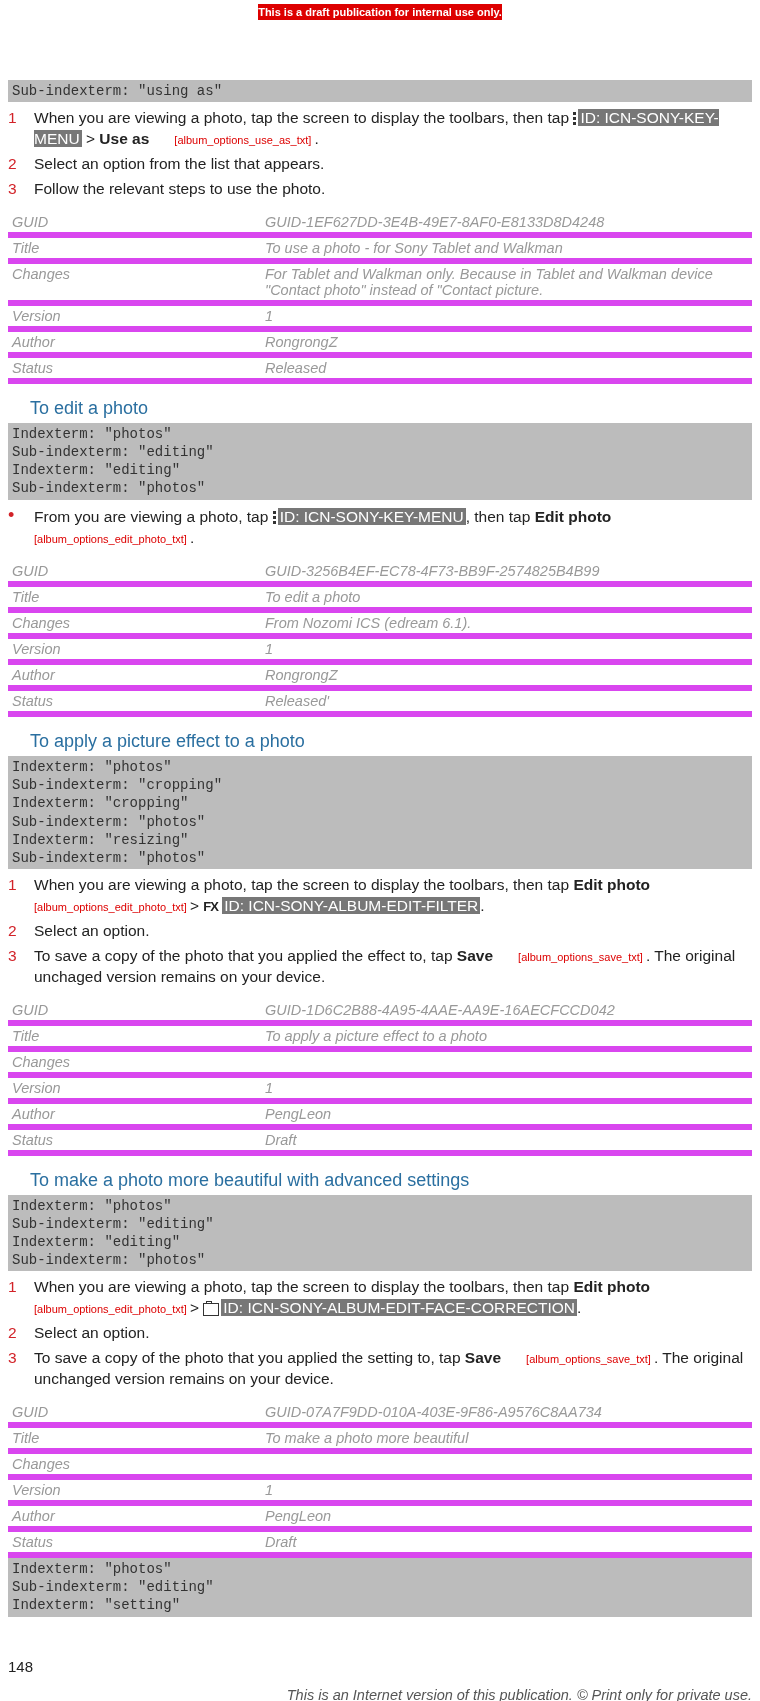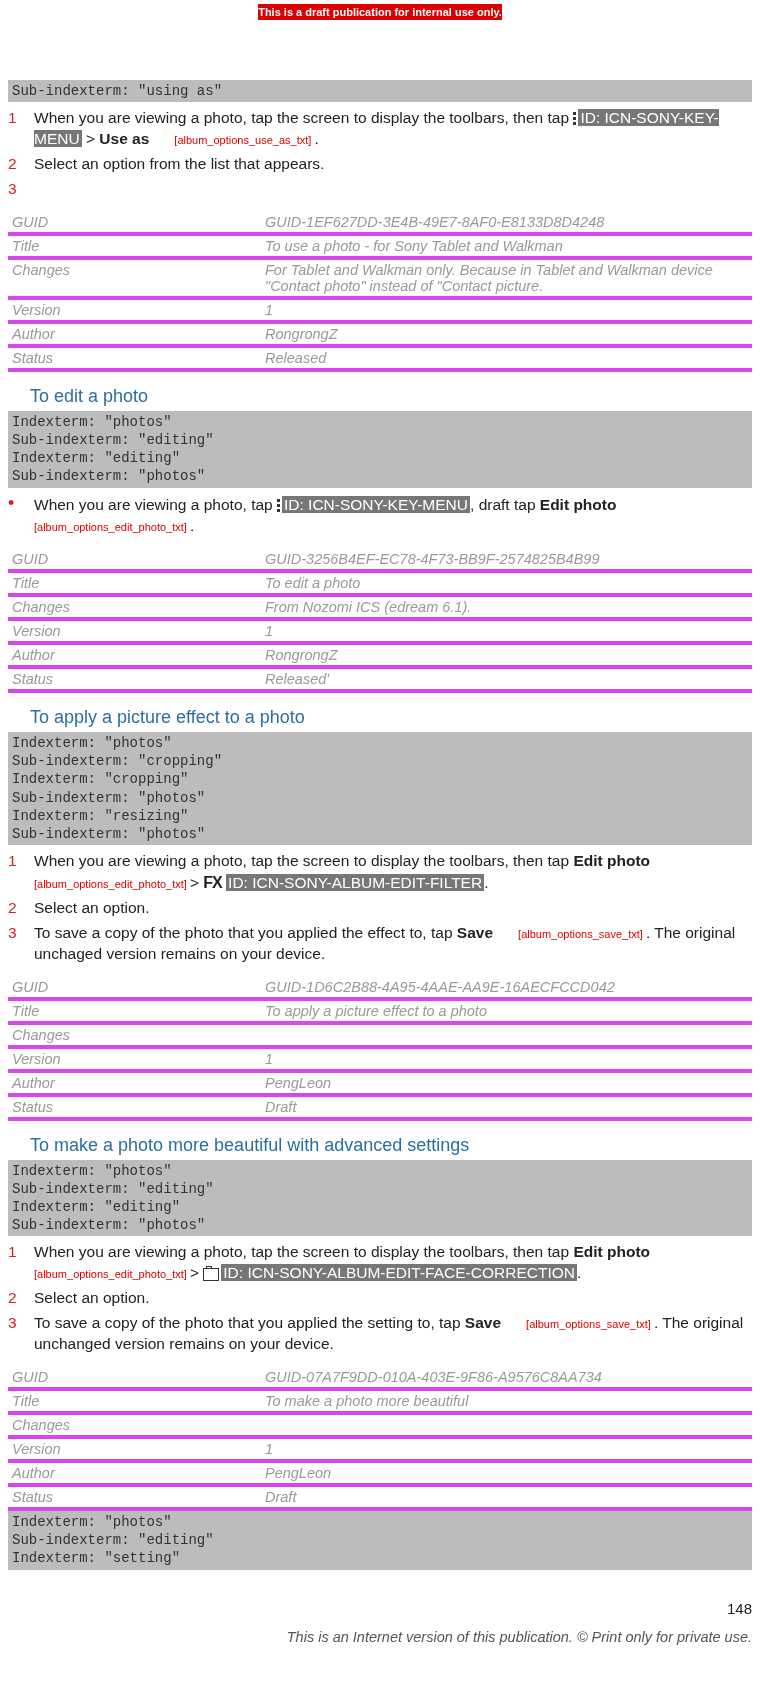--- a/index.html
+++ b/index.html
@@ -89,43 +89,43 @@
   .bold { font-weight: bold; }
   .meta-table {
     width: 100%;
     border-collapse: collapse;
     color: #999;
     font-style: italic;
     font-size: 14.5px;
     margin-top: 10px;
   }
   .meta-table td {
-    border-bottom: 4px solid #d946ef;
+    border-bottom: 6px solid #d946ef;
     padding: 2px 4px;
     vertical-align: top;
     font-style: italic;
   }
   .meta-table td:first-child {
     width: 245px;
   }
   .page-number {
-    text-align: right;
-    padding-top: 30px;
+    text-align: left;
+    padding-top: 41px;
     font-size: 15px;
   }
   .footer {
     text-align: right;
     color: #555;
     font-size: 14.5px;
     padding: 12px 0 6px 0;
     font-style: italic;
   }
   .fx-icon {
     font-weight: bold;
-    font-size: 16px;
+    font-size: 13px;
     letter-spacing: -1px;
   }
   .face-icon {
     display:inline-block;
     width:14px; height:11px;
     border:1px solid #333;
     position:relative;
     vertical-align:middle;
     margin-right:2px;
   }
@@ -170,20 +170,21 @@
       <span>
         <span>When you are viewing a photo, tap the screen to display the toolbars, then tap </span><span class="menu-icon"></span><span class="id-highlight">ID: ICN-SONY-KEY-MENU</span><span> &gt; </span><span class="bold">Use as</span><span class="red-tag"> [album_options_use_as_txt] </span><span>.</span>
       </span>
     </li>
     <li>
       <span class="num">2</span>
       <span>Select an option from the list that appears.</span>
     </li>
     <li>
       <span class="num">3</span>
+      <span>Follow the relevant steps to use the photo.</span>
     </li>
   </ol>
 
   <table class="meta-table">
     <tbody>
         <tr>
           <td>GUID</td>
           <td>GUID-1EF627DD-3E4B-49E7-8AF0-E8133D8D4248</td>
         </tr>
     <tr>
@@ -212,21 +213,21 @@
   <div class="section-title">To edit a photo</div>
   <div class="indexterm-block" style="white-space:pre-line">Indexterm: "photos"
 Sub-indexterm: "editing"
 Indexterm: "editing"
 Sub-indexterm: "photos"</div>
 
   <ul class="bullet">
     <li>
       <span class="dot">•</span>
       <span>
-        <span>When you are viewing a photo, tap </span><span class="menu-icon"></span><span class="id-highlight">ID: ICN-SONY-KEY-MENU</span><span>, draft tap </span><span class="bold">Edit photo</span><span class="red-tag"> [album_options_edit_photo_txt] </span><span>.</span>
+        <span>From you are viewing a photo, tap </span><span class="menu-icon"></span><span class="id-highlight">ID: ICN-SONY-KEY-MENU</span><span>, then tap </span><span class="bold">Edit photo</span><span class="red-tag"> [album_options_edit_photo_txt] </span><span>.</span>
       </span>
     </li>
   </ul>
 
   <table class="meta-table">
     <tbody>
         <tr>
           <td>GUID</td>
           <td>GUID-3256B4EF-EC78-4F73-BB9F-2574825B4B99</td>
         </tr>

